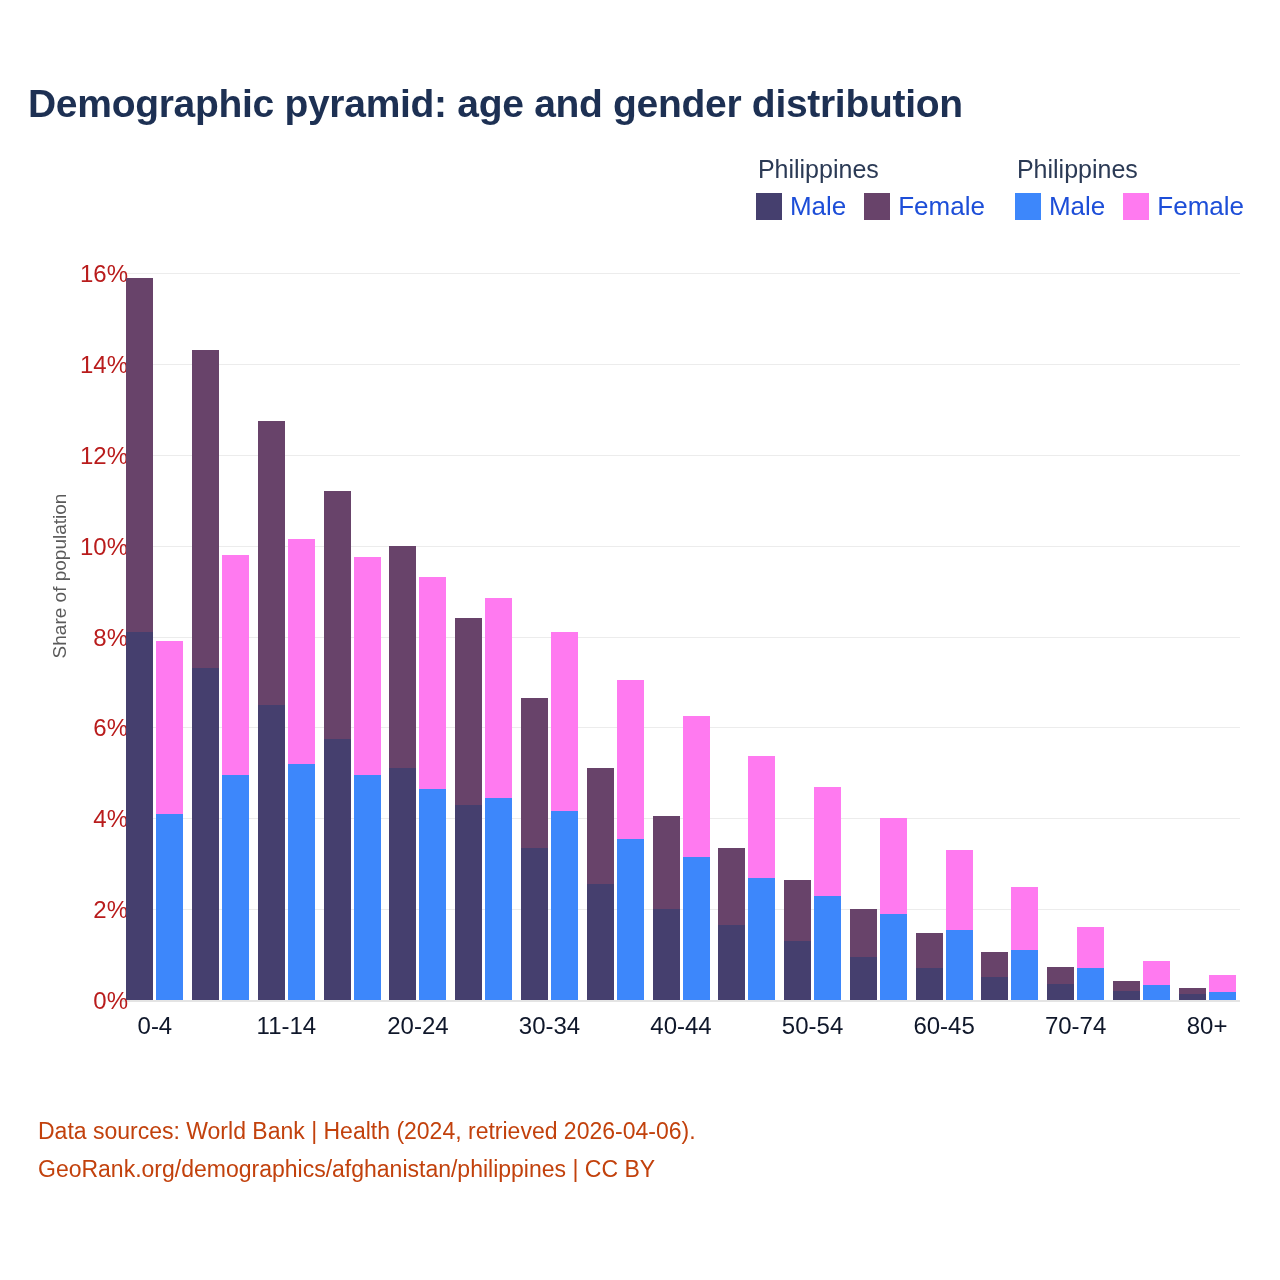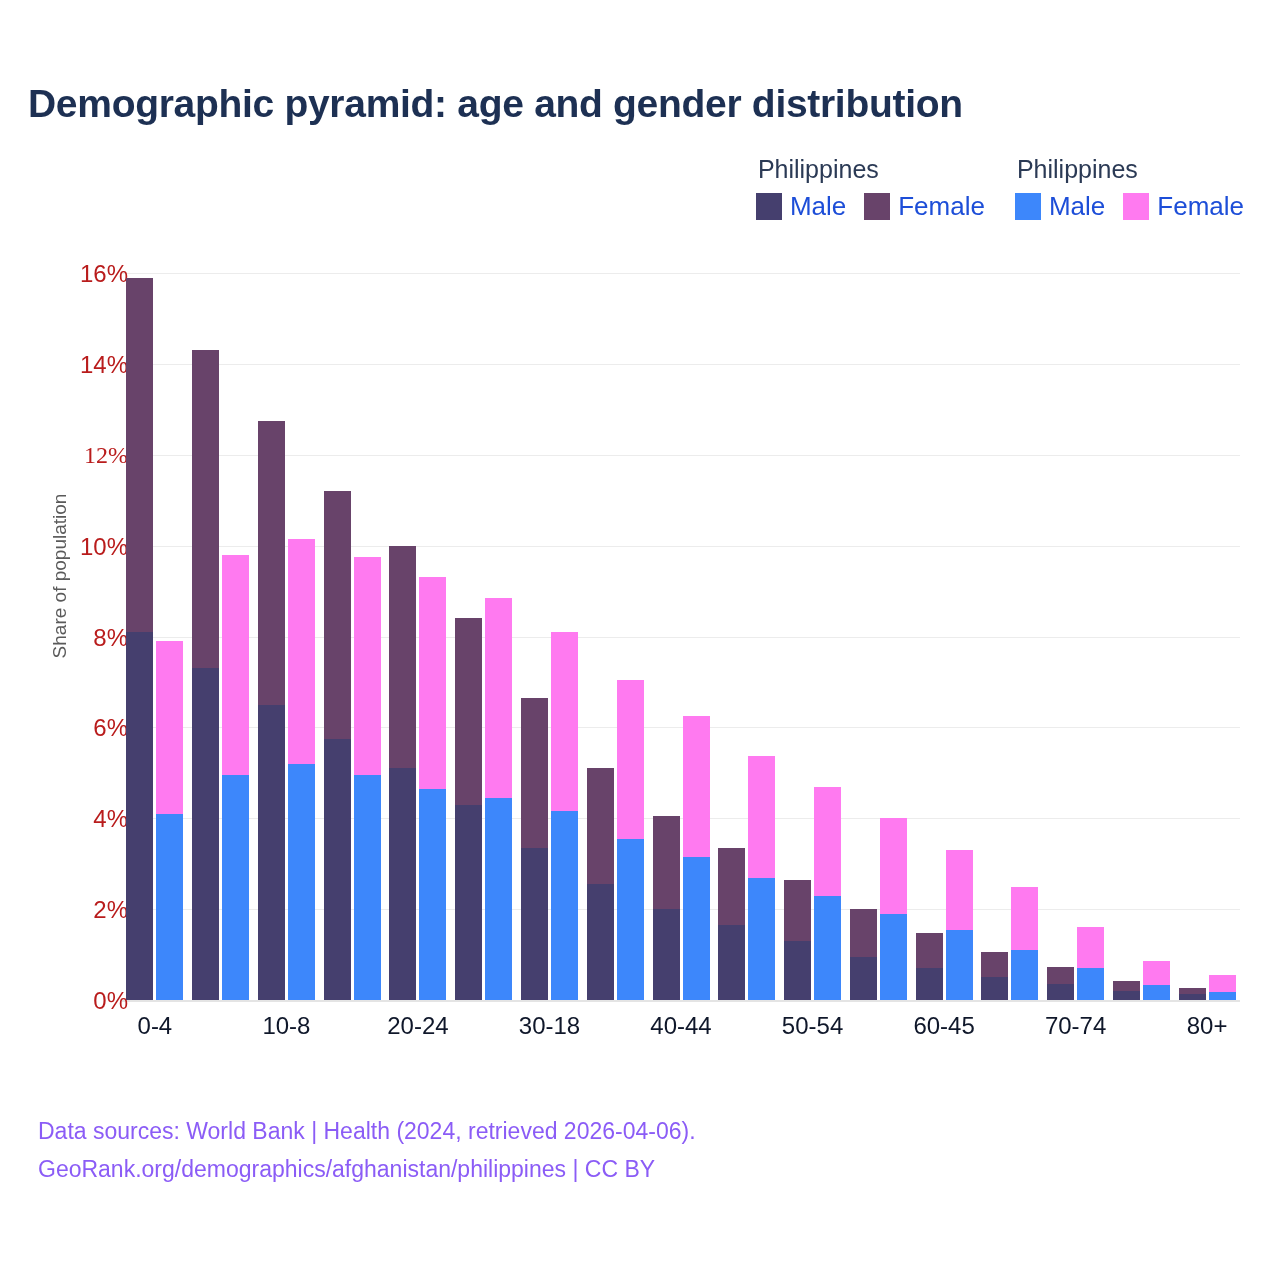--- a/index.html
+++ b/index.html
@@ -118,21 +118,21 @@
     color: #0f172a;
     white-space: nowrap;
   }
   .xlabel.hidden { visibility: hidden; }
 
   
   #footer {
     position: absolute;
     left: 38px; top: 1112px;
     font-size: 23px;
-    color: #8b5cf6;
+    color: #c2410c;
     line-height: 38px;
   }
   .footer-line { white-space: nowrap; }
 </style>
 </head>
 <body>
 
 <div id="root">
 
   <div id="chart-title">Demographic pyramid: age and gender distribution</div>
@@ -180,21 +180,21 @@
           <div class="gridline" style="top: 90.875px;"></div>
           <div class="gridline" style="top: 0px;"></div>
         </div>
       <div id="yticks">
           <div class="ytick" style="top: 727px;">0%</div>
           <div class="ytick" style="top: 636.125px;">2%</div>
           <div class="ytick" style="top: 545.25px;">4%</div>
           <div class="ytick" style="top: 454.375px;">6%</div>
           <div class="ytick" style="top: 363.5px;">8%</div>
           <div class="ytick" style="top: 272.625px;">10%</div>
-          <div class="ytick" style="top: 181.75px; font-family: Liberation Serif, serif;">12%</div>
+          <div class="ytick" style="top: 181.75px;">12%</div>
           <div class="ytick" style="top: 90.875px;">14%</div>
           <div class="ytick" style="top: 0px;">16%</div>
         </div>
       <div id="bars">
           <div class="age-group">
             <div class="bar-stack">
               <div class="seg" style="height: 354.412px; background: rgb(104, 67, 106);"></div>
               <div class="seg" style="height: 368.044px; background: rgb(69, 63, 110);"></div>
             </div>
             <div class="bar-stack">
@@ -360,25 +360,25 @@
             <div class="bar-stack">
               <div class="seg" style="height: 17.2662px; background: rgb(255, 122, 240);"></div>
               <div class="seg" style="height: 8.17875px; background: rgb(61, 135, 251);"></div>
             </div>
           </div>
         </div>
     </div>
     <div id="x-labels">
         <div class="xcell"><span class="xlabel">0-4</span></div>
         <div class="xcell"><span class="xlabel hidden"></span></div>
-        <div class="xcell"><span class="xlabel">10-8</span></div>
+        <div class="xcell"><span class="xlabel">11-14</span></div>
         <div class="xcell"><span class="xlabel hidden"></span></div>
         <div class="xcell"><span class="xlabel">20-24</span></div>
         <div class="xcell"><span class="xlabel hidden"></span></div>
-        <div class="xcell"><span class="xlabel">30-18</span></div>
+        <div class="xcell"><span class="xlabel">30-34</span></div>
         <div class="xcell"><span class="xlabel hidden"></span></div>
         <div class="xcell"><span class="xlabel">40-44</span></div>
         <div class="xcell"><span class="xlabel hidden"></span></div>
         <div class="xcell"><span class="xlabel">50-54</span></div>
         <div class="xcell"><span class="xlabel hidden"></span></div>
         <div class="xcell"><span class="xlabel">60-45</span></div>
         <div class="xcell"><span class="xlabel hidden"></span></div>
         <div class="xcell"><span class="xlabel">70-74</span></div>
         <div class="xcell"><span class="xlabel hidden"></span></div>
         <div class="xcell"><span class="xlabel">80+</span></div>

